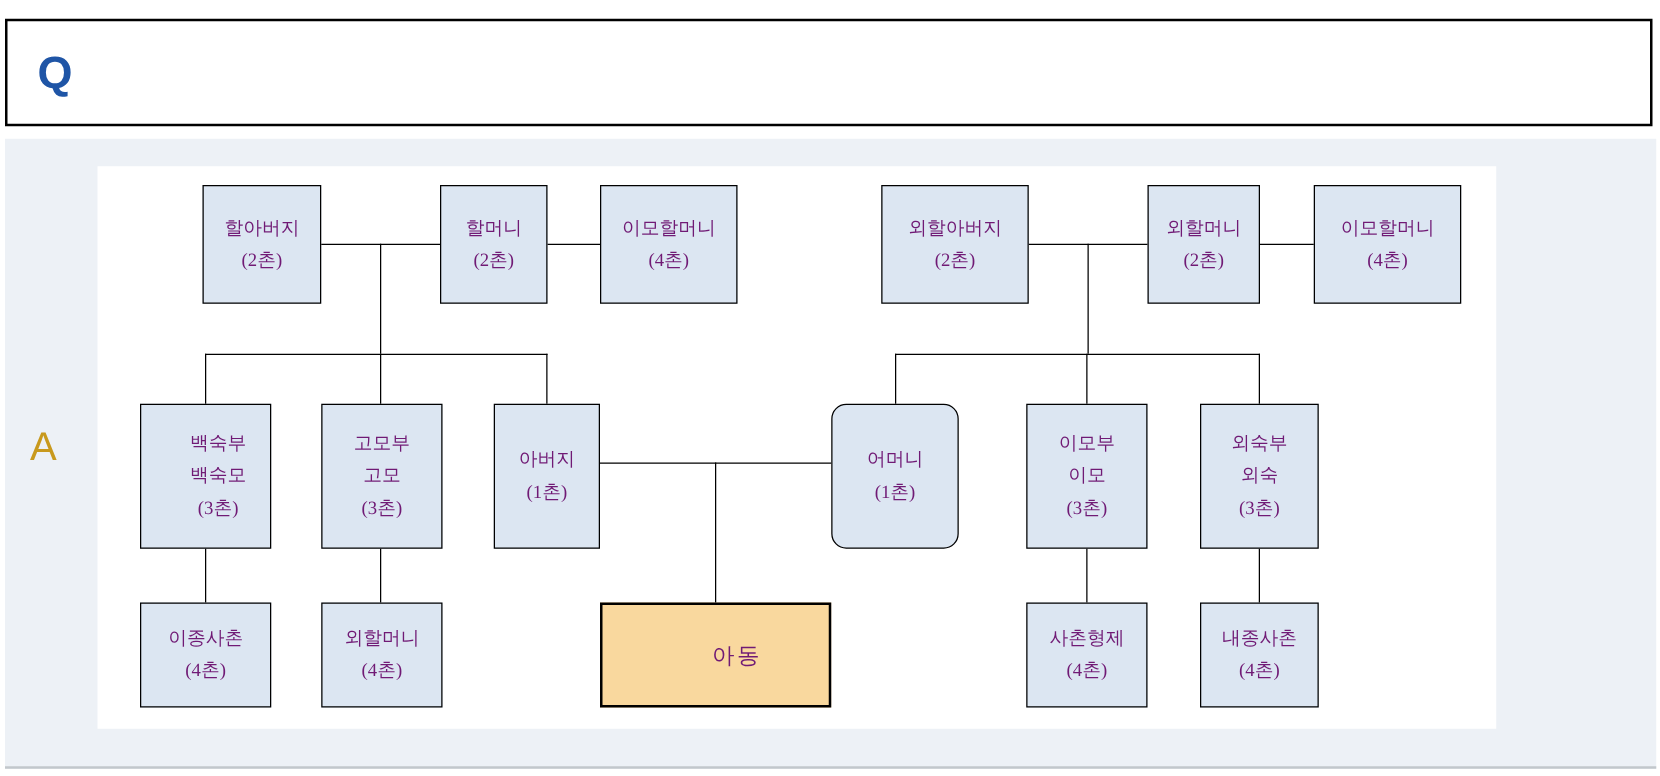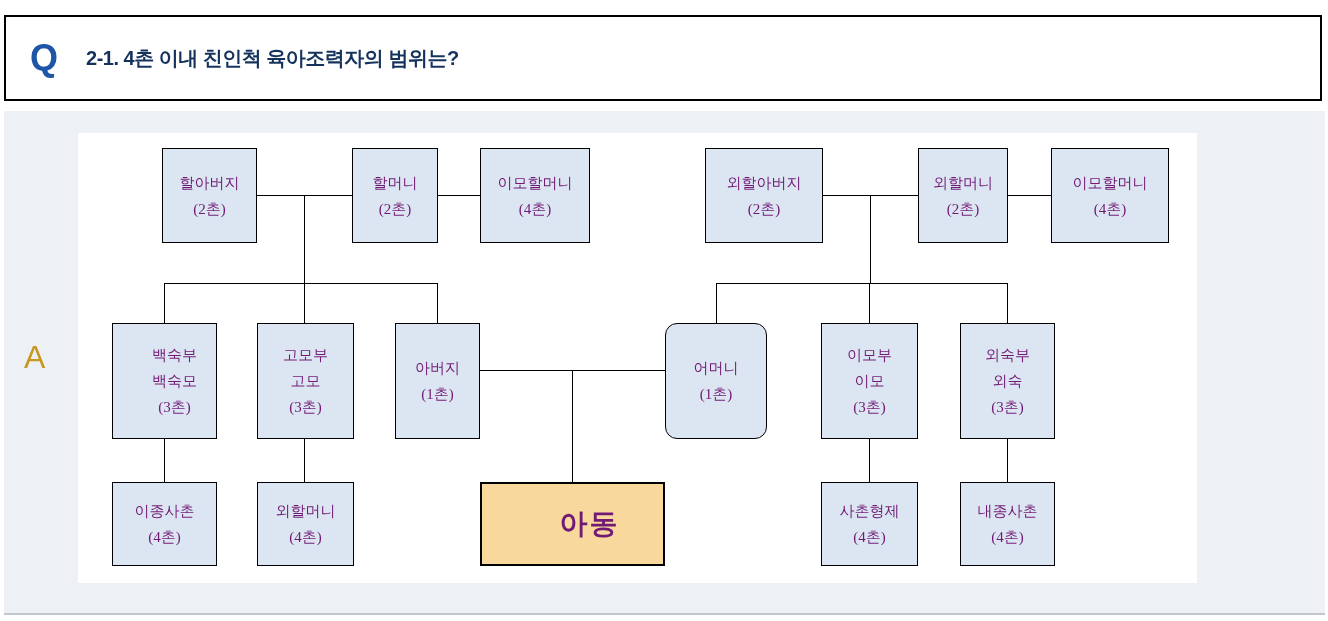--- a/index.html
+++ b/index.html
@@ -49,33 +49,32 @@
   .node{
     position:absolute;box-sizing:border-box;
     background:var(--node-fill);border:1px solid var(--node-border);
     display:flex;flex-direction:column;justify-content:center;align-items:center;
     font-family:"Liberation Serif",serif;font-size:15px;color:#701a75;
     text-align:center;
   }
   .node .nline{line-height:26px;white-space:nowrap;}
   .node.child{
     background:var(--child-fill);border:2px solid var(--child-border);
-    font-size:28px;font-weight:700;letter-spacing:2px;padding-left:34px;
+    font-size:18px;font-weight:400;letter-spacing:2px;padding-left:34px;
   }
   .node.child .nline{line-height:28px;}
   .conn{position:absolute;background:var(--connector);}
 </style>
 </head>
 <body>
 
 <div class="page">
 
   <div class="q-box">
     <span class="q-marker">Q</span>
-    <span class="q-text">2-1. 4촌 이내 친인척 육아조력자의 범위는?</span>
   </div>
 
   <div class="a-section">
     <span class="a-marker">A</span>
     <div class="panel" id="panel">
         <div class="node" style="left: 84px; top: 15px; width: 95px; height: 95px;">
           <div class="nline">할아버지</div>
           <div class="nline">(2촌)</div>
         </div>
         <div class="node" style="left: 274px; top: 15px; width: 86px; height: 95px;">

